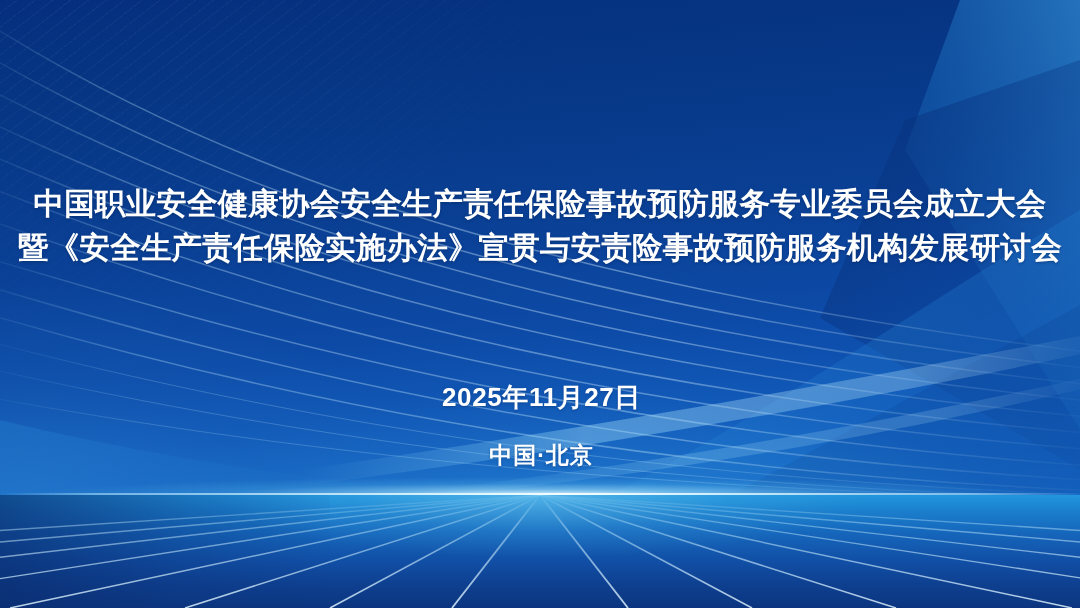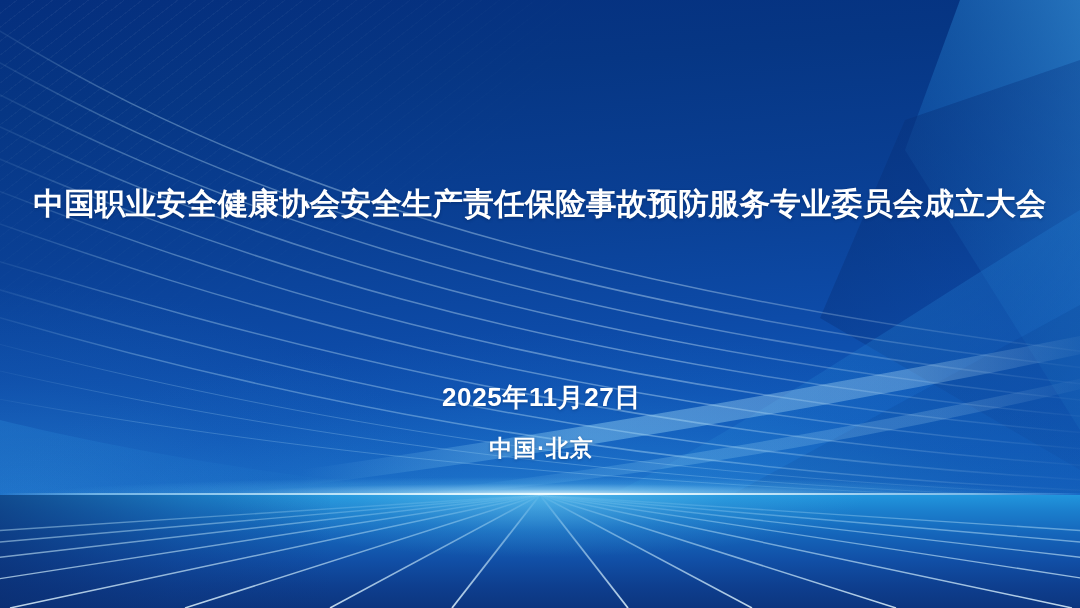--- a/index.html
+++ b/index.html
@@ -105,21 +105,21 @@
     letter-spacing:.6px;
     line-height:34px;
     text-shadow:0 1px 3px rgba(3,40,95,.40);
   }
   .place-text{
     color:#ffffff;
     font-size:23px;
     font-weight:600;
     letter-spacing:1px;
     line-height:30px;
-    margin-top:19px;
+    margin-top:26px;
     text-shadow:0 1px 3px rgba(3,40,95,.40);
   }
 </style>
 </head>
 <body>
 
 <div id="stage">
 
   <div class="layer hatch"></div>
 
@@ -236,20 +236,21 @@
         <line x1="0" y1="47" x2="1080" y2="47" stroke-width="1.1"></line>
         <line x1="0" y1="64" x2="1080" y2="64" stroke-width="1.2"></line>
         <line x1="0" y1="85" x2="1080" y2="85" stroke-width="1.3"></line>
         <line x1="0" y1="110" x2="1080" y2="110" stroke-width="1.4"></line>
       </g>
     </svg>
   </div>
 
   <div class="titleblock">
     <div class="title-line">中国职业安全健康协会安全生产责任保险事故预防服务专业委员会成立大会</div>
+    <div class="title-line">暨《安全生产责任保险实施办法》宣贯与安责险事故预防服务机构发展研讨会</div>
   </div>
 
   <div class="dateblock">
     <div class="date-text">2025年11月27日</div>
     <div class="place-text">中国·北京</div>
   </div>
 
 </div>
 
 </body></html>

